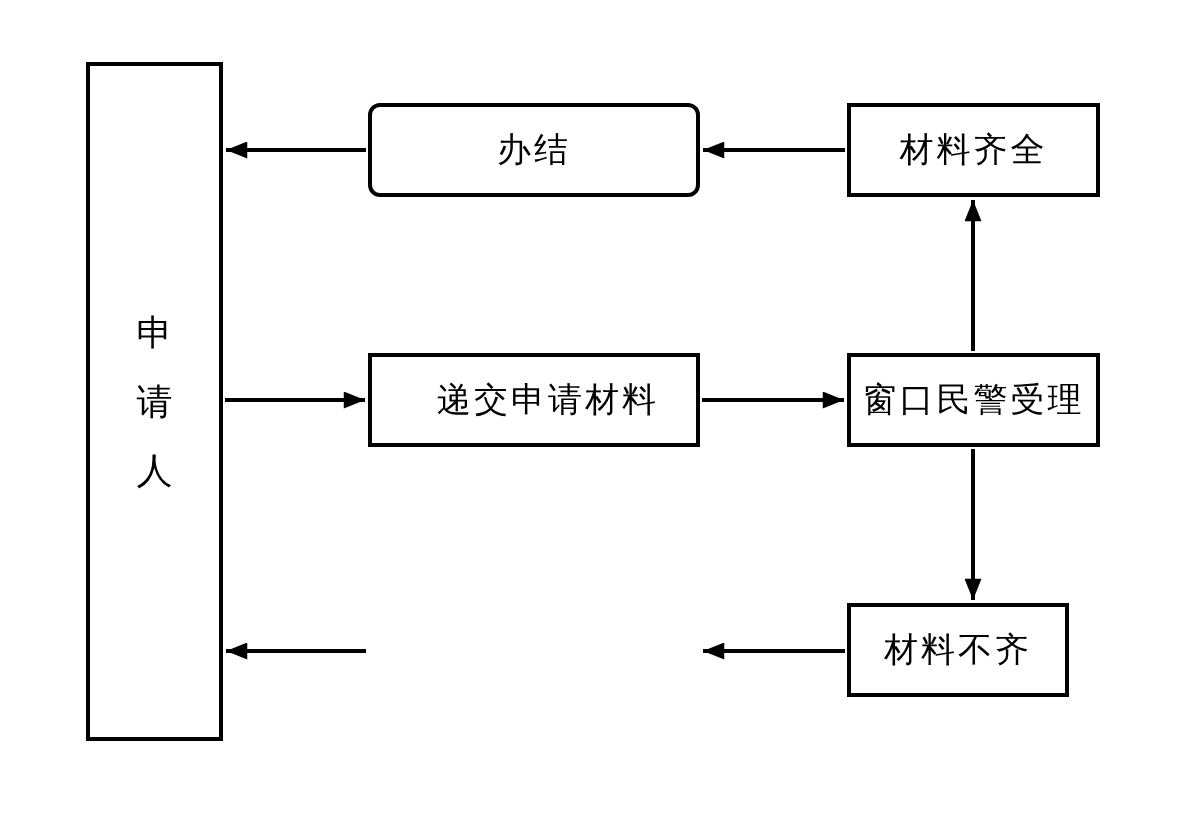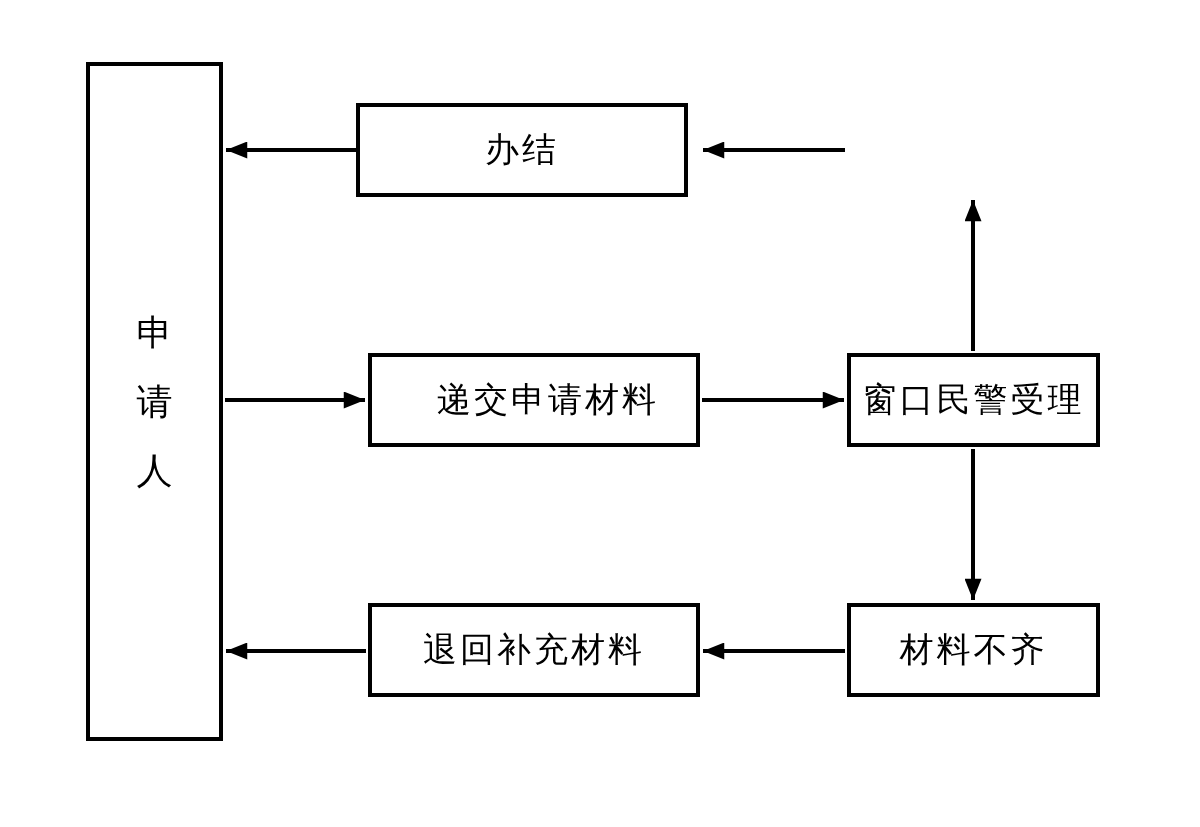--- a/index.html
+++ b/index.html
@@ -34,26 +34,26 @@
     left: 86px; top: 62px; width: 137px; height: 679px;
   }
   .vertical-label {
     display: flex;
     flex-direction: column;
     align-items: center;
     gap: 33px;
     font-size: 36px;
     letter-spacing: 0;
   }
-  .node-complete            { left: 356px; top: 103px; width: 332px; height: 94px; }
+  .node-complete            { left: 368px; top: 103px; width: 332px; height: 94px; border-radius: 12px; }
   .node-materials-complete  { left: 847px; top: 103px; width: 253px; height: 94px; }
   .node-submit-materials    { left: 368px; top: 353px; width: 332px; height: 94px; padding-left: 28px; }
   .node-window-officer      { left: 847px; top: 353px; width: 253px; height: 94px; text-align: center; }
   .node-return-supplement   { left: 368px; top: 603px; width: 332px; height: 94px; }
-  .node-materials-incomplete{ left: 847px; top: 603px; width: 253px; height: 94px; }
+  .node-materials-incomplete{ left: 847px; top: 603px; width: 222px; height: 94px; }
 
   .edges-layer {
     position: absolute;
     left: 0; top: 0;
     width: 1200px;
     height: 827px;
     pointer-events: none;
   }
 </style>
 </head>
@@ -82,30 +82,30 @@
         <span>申</span>
         <span>请</span>
         <span>人</span>
       </div>
   </div>
 
   <div class="node node-complete">
     <span>办结</span>
   </div>
 
+  <div class="node node-materials-complete">
+    <span>材料齐全</span>
+  </div>
 
   <div class="node node-submit-materials">
     <span>递交申请材料</span>
   </div>
 
   <div class="node node-window-officer">
     <span>窗口民警受理</span>
   </div>
 
-  <div class="node node-return-supplement">
-    <span>退回补充材料</span>
-  </div>
 
   <div class="node node-materials-incomplete">
     <span>材料不齐</span>
   </div>
 
 </div>
 
 </body></html>

